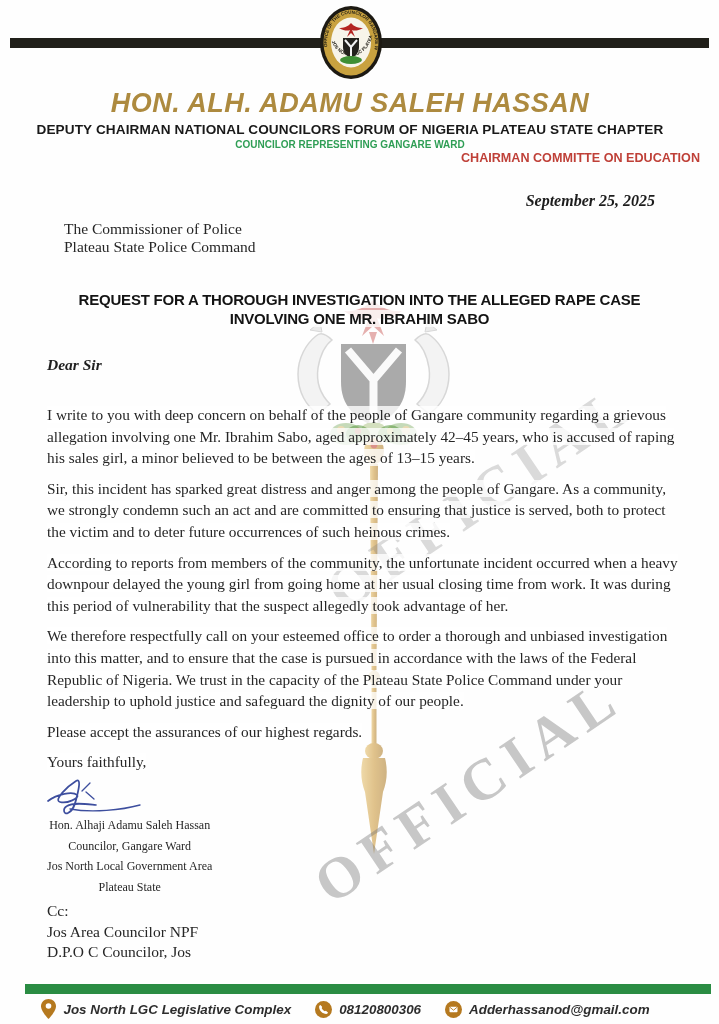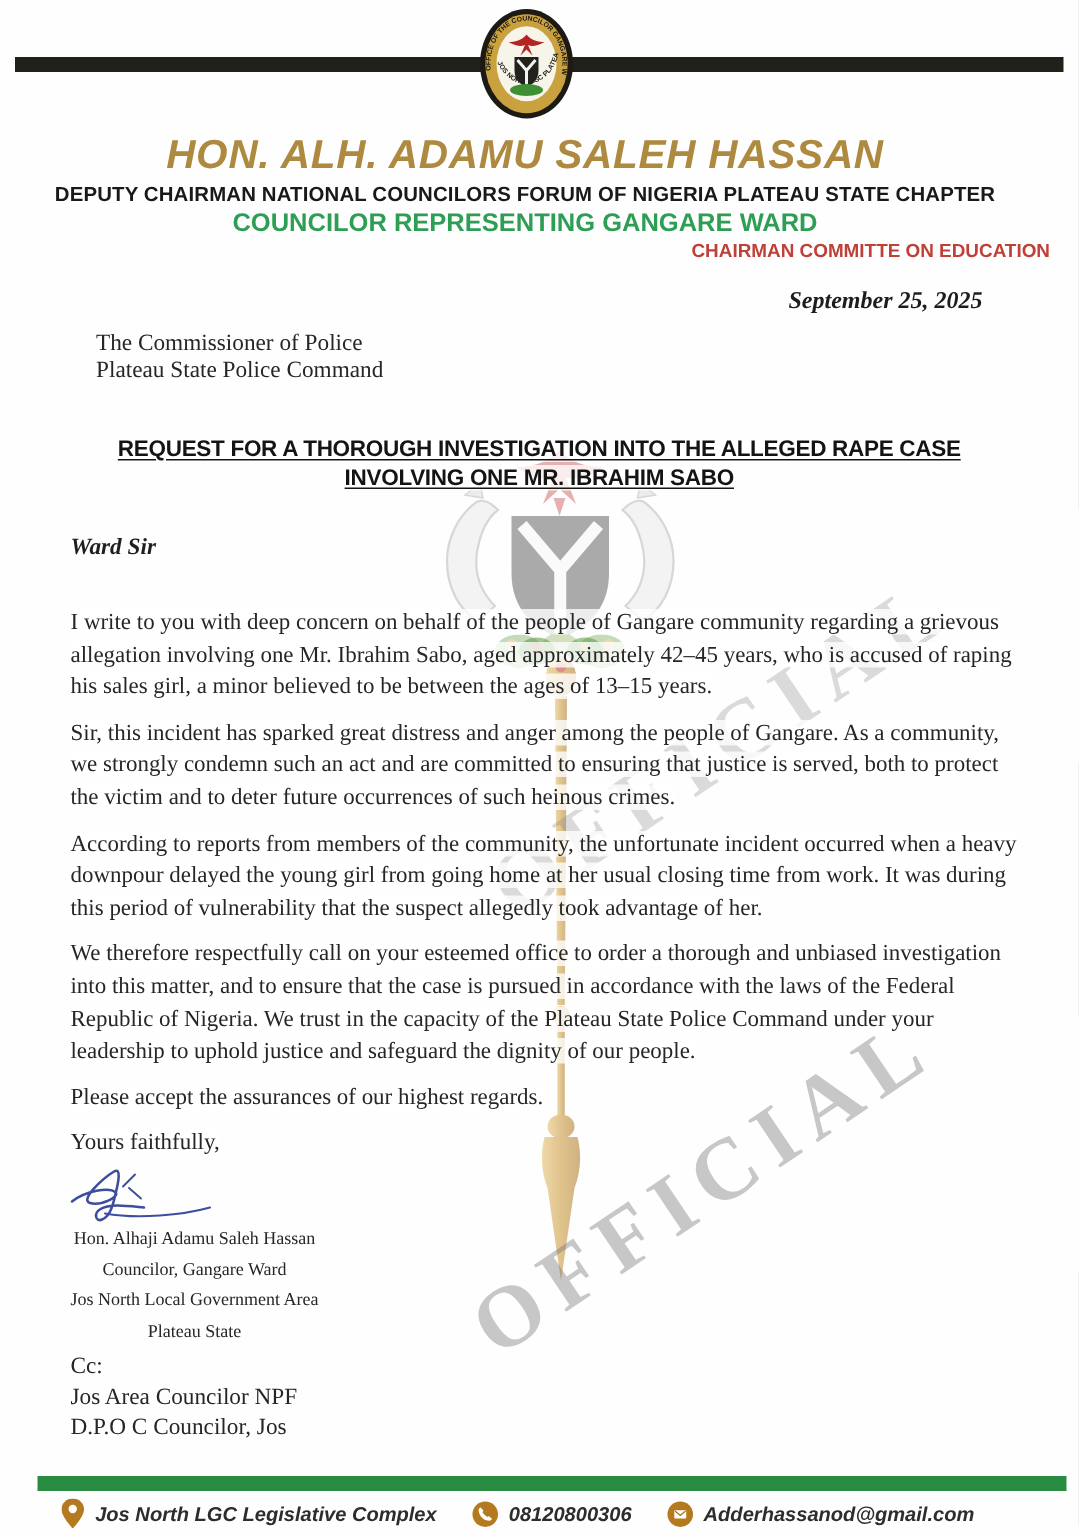--- a/index.html
+++ b/index.html
@@ -13,28 +13,28 @@
   .wm-official.one{left:480px;top:497px;color:rgba(125,125,125,0.28);}
   .wm-official.two{left:468px;top:790px;color:rgba(110,110,110,0.38);}
   
   .content{position:absolute;inset:0;z-index:1;}
   .top-bar{position:absolute;left:10px;top:38px;width:699px;height:10px;background:#21201a;}
   .seal{position:absolute;left:319px;top:5px;width:64px;height:75px;}
   .hdr{position:absolute;left:0;top:88px;width:700px;text-align:center;
        font-family:"Liberation Sans",sans-serif;}
   .hdr-name{font-size:27px;font-weight:800;font-style:italic;color:#ad8a3f;letter-spacing:.5px;}
   .hdr-title{margin-top:3px;font-size:13.6px;font-weight:800;color:#191919;letter-spacing:.1px;}
-  .hdr-ward{margin-top:2px;font-size:17px;font-weight:800;color:#2f9e55;}
+  .hdr-ward{margin-top:2px;font-size:10px;font-weight:800;color:#2f9e55;}
   .hdr-comm{margin-top:1px;font-size:12.6px;font-weight:800;color:#bf4038;text-align:right;}
   .date{position:absolute;top:192px;right:64px;font-size:16px;font-weight:bold;font-style:italic;color:#1d1d1d;}
   .recipient{position:absolute;left:64px;top:220px;font-size:15.5px;line-height:17.5px;color:#262626;}
   .subject{position:absolute;left:0;top:291px;width:719px;text-align:center;
        font-family:"Liberation Sans",sans-serif;font-weight:800;font-size:15px;
        letter-spacing:-.2px;color:#141414;line-height:18.5px;}
-  .subject span{text-decoration:underline;text-underline-offset:2px;}
+  .subject span{text-underline-offset:2px;}
   .salutation{position:absolute;left:47px;top:356px;font-size:15.5px;font-weight:bold;font-style:italic;color:#1f1f1f;}
   .body-text{position:absolute;left:47px;top:404px;width:633px;font-size:15.3px;line-height:21.6px;color:#262626;}
   .body-text p{margin:0 0 9px 0;}
   .hl{background:rgba(255,255,255,0.78);-webkit-box-decoration-break:clone;box-decoration-break:clone;}
   .valediction{margin-top:8px;}
   .signature{position:absolute;left:42px;top:777px;}
   .sign-block{position:absolute;left:47px;top:815px;font-size:12px;line-height:20.5px;color:#262626;text-align:center;}
   .cc-block{position:absolute;left:47px;top:901px;font-size:15.5px;line-height:20.5px;color:#262626;}
   .footer-bar{position:absolute;left:25px;top:984px;width:686px;height:10px;background:#2a8c43;}
   .footer-row{position:absolute;left:0;top:999px;width:691px;display:flex;justify-content:center;
@@ -132,21 +132,21 @@
     <div class="recipient">
       <div>The Commissioner of Police</div>
       <div>Plateau State Police Command</div>
     </div>
 
     <div class="subject">
       <div><span class="hl">REQUEST FOR A THOROUGH INVESTIGATION INTO THE ALLEGED RAPE CASE</span></div>
       <div><span class="hl">INVOLVING ONE MR. IBRAHIM SABO</span></div>
     </div>
 
-    <div class="salutation">Ward Sir</div>
+    <div class="salutation">Dear Sir</div>
 
     <div class="body-text">
       <p><span class="hl">I write to you with deep concern on behalf of the people of Gangare community regarding a grievous allegation involving one Mr. Ibrahim Sabo, aged approximately 42–45 years, who is accused of raping his sales girl, a minor believed to be between the ages of 13–15 years.</span></p>
       <p><span class="hl">Sir, this incident has sparked great distress and anger among the people of Gangare. As a community, we strongly condemn such an act and are committed to ensuring that justice is served, both to protect the victim and to deter future occurrences of such heinous crimes.</span></p>
       <p><span class="hl">According to reports from members of the community, the unfortunate incident occurred when a heavy downpour delayed the young girl from going home at her usual closing time from work. It was during this period of vulnerability that the suspect allegedly took advantage of her.</span></p>
       <p><span class="hl">We therefore respectfully call on your esteemed office to order a thorough and unbiased investigation into this matter, and to ensure that the case is pursued in accordance with the laws of the Federal Republic of Nigeria. We trust in the capacity of the Plateau State Police Command under your leadership to uphold justice and safeguard the dignity of our people.</span></p>
       <p><span class="hl">Please accept the assurances of our highest regards.</span></p>
       <p class="valediction"><span class="hl">Yours faithfully,</span></p>
     </div>
 

